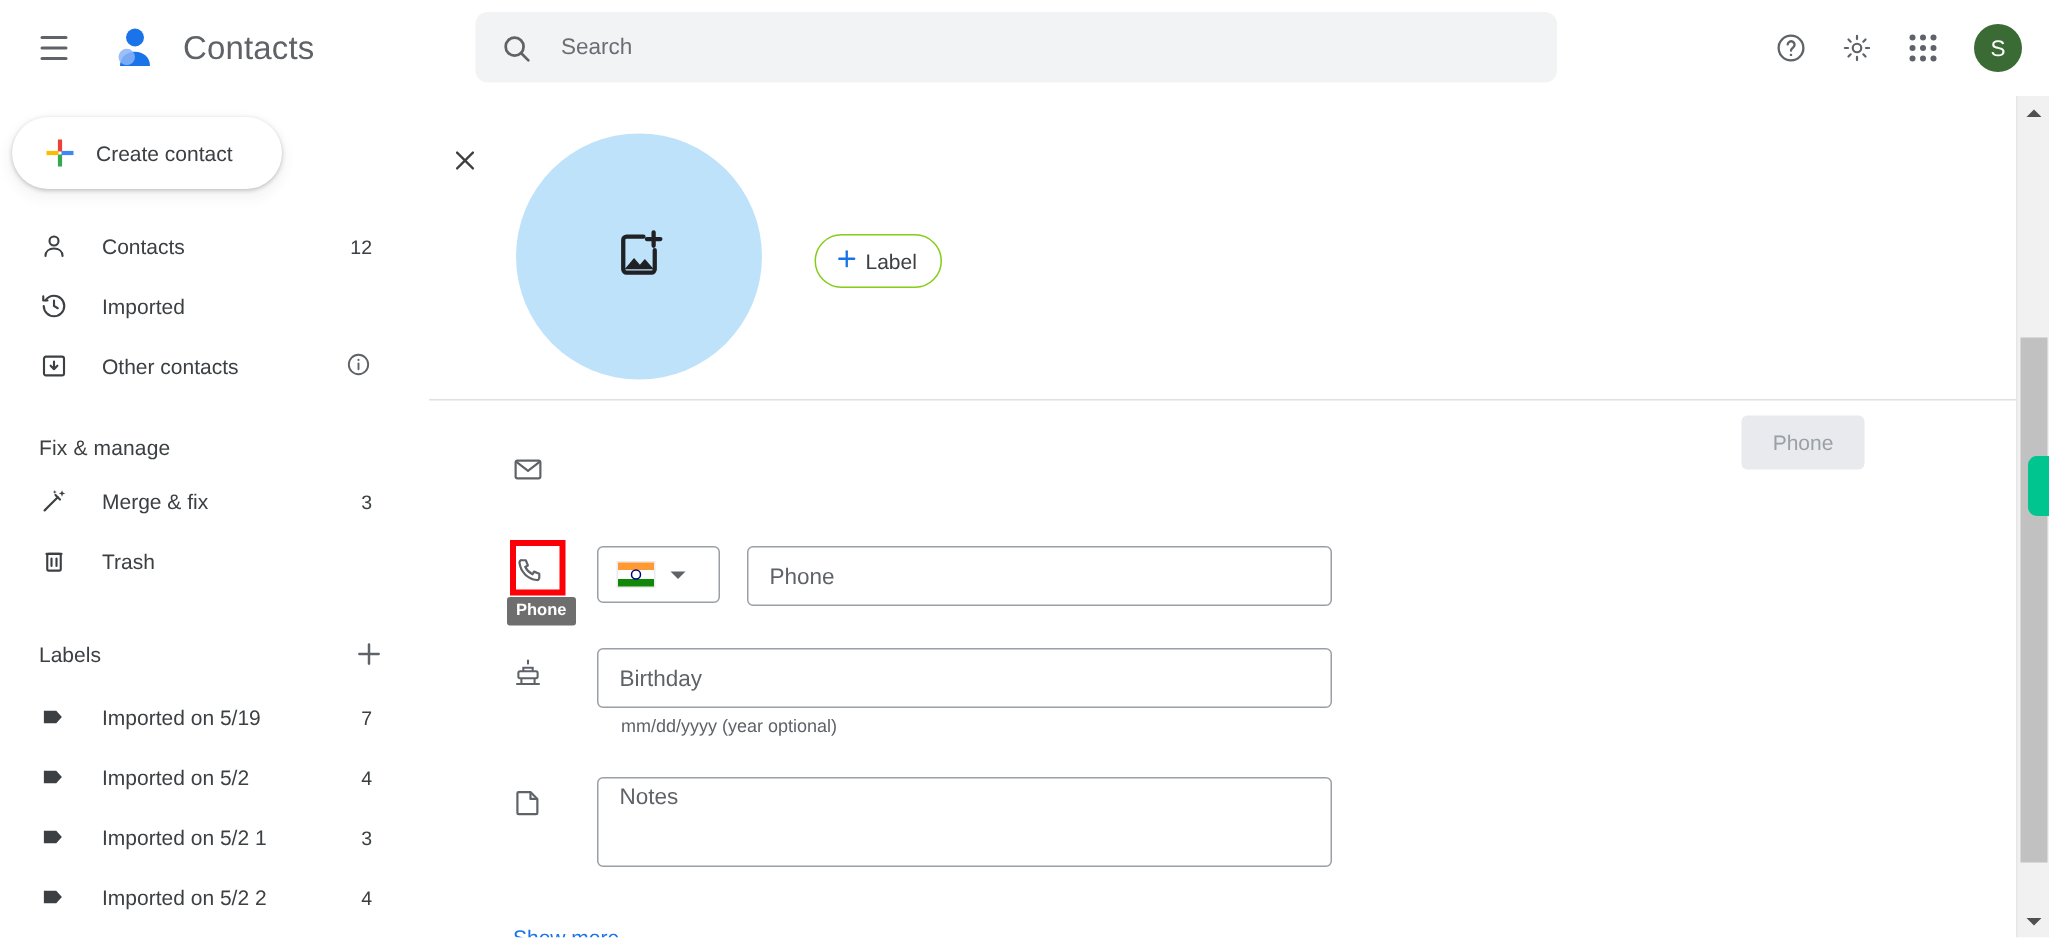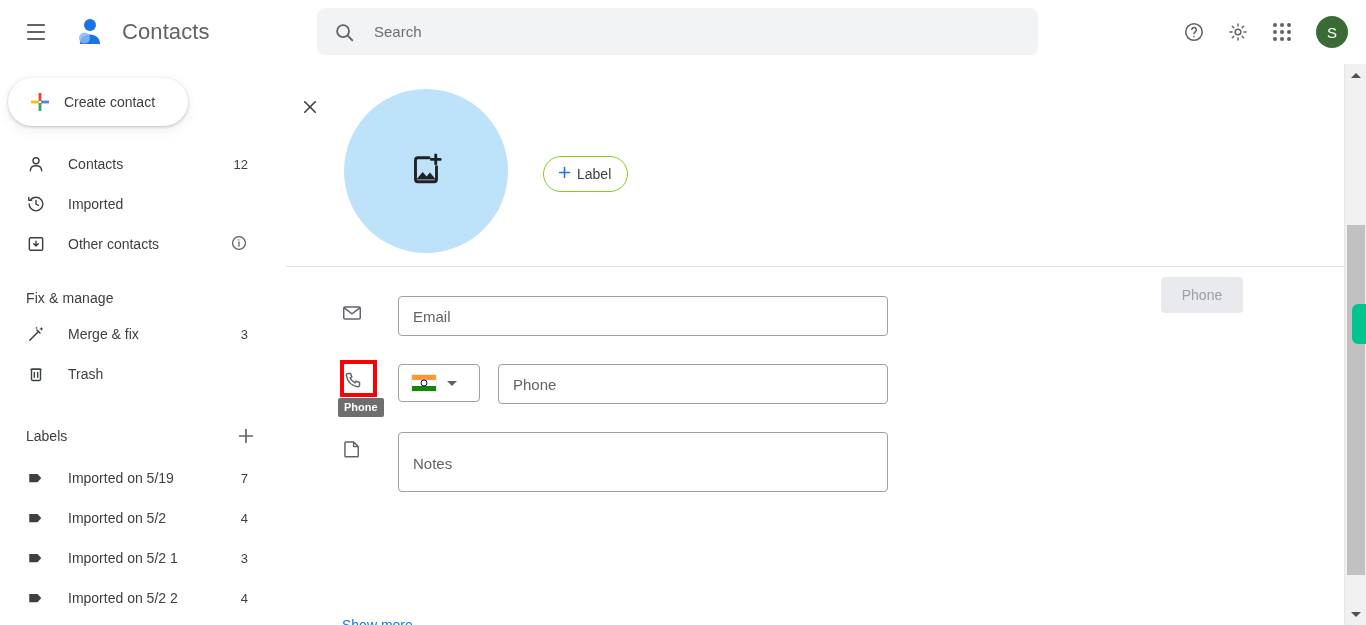--- a/index.html
+++ b/index.html
@@ -152,21 +152,21 @@
   .field-ico {
     position: absolute; width: 24px; height: 24px;
     display: flex; align-items: center; justify-content: center;
   }
   .txtinput {
     border: 1px solid #9aa0a6; border-radius: 4px; background: #fff;
     font-family: "Liberation Sans", sans-serif; font-size: 15px; color: #3c4043;
     padding: 0 14px; outline: none;
   }
   .txtinput::placeholder { color: #5f6368; }
-  textarea.txtinput { padding-top: 22px; resize: none; }
+  textarea.txtinput { padding-top: 4px; resize: none; }
   textarea.txtinput::placeholder { color: #5f6368; }
   .helper {
     position: absolute; font-size: 12px; color: #5f6368;
   }
   .flagsel {
     position: absolute; width: 82px; height: 38px;
     border: 1px solid #9aa0a6; border-radius: 4px; background: #fff;
     display: flex; align-items: center; cursor: pointer;
   }
   .flag {
@@ -470,41 +470,53 @@
 
     <div class="form">
 
       <div class="field-row" style="height:68px;">
         <span class="field-ico" style="left:60px; top:22px;">
           <svg width="22" height="22" viewBox="0 0 24 24" fill="none" stroke="#5f6368" stroke-width="1.6">
             <rect x="3" y="5.5" width="18" height="13" rx="1.4"></rect>
               <path d="M3.6 6.4l8.4 6.6 8.4-6.6" stroke-linecap="round"></path>
           </svg>
         </span>
-        <input class="txtinput" type="text" style="position: absolute; left: 118px; top: 17px; width: 490px; height: 40px;" placeholder="Email">
       </div>
 
       <div class="field-row" style="height:68px;">
         <span class="field-ico" style="left:60px; top:22px;">
           <svg width="22" height="22" viewBox="0 0 24 24" fill="none" stroke="#5f6368" stroke-width="1.6">
             <path d="M7.4 3.8h3l1.5 3.8-1.9 1.1a11.3 11.3 0 005.3 5.3l1.1-1.9 3.8 1.5v3a1.6 1.6 0 01-1.8 1.6C11.6 17.3 6.7 12.4 5.8 5.6A1.6 1.6 0 017.4 3.8z" stroke-linejoin="round"></path>
           </svg>
         </span>
         <div class="flagsel" style="left:118px; top:17px;">
           <span class="flag">
             <i class="s1"></i>
               <i class="s2"></i>
               <i class="s3"></i>
               <i class="chakra"></i>
           </span>
           <span class="caret"></span>
         </div>
         <input class="txtinput" type="text" style="position: absolute; left: 218px; top: 17px; width: 390px; height: 40px;" placeholder="Phone">
       </div>
 
+      <div class="field-row" style="height:86px;">
+        <span class="field-ico" style="left:60px; top:22px;">
+          <svg width="22" height="22" viewBox="0 0 24 24" fill="none" stroke="#5f6368" stroke-width="1.5">
+            <path d="M12 2.6v2.2" stroke-linecap="round"></path>
+            <rect x="5" y="10.4" width="14" height="5" rx="1.2"></rect>
+            <path d="M4 19.6h16" stroke-linecap="round"></path>
+            <path d="M7.2 15.4v4.2M16.8 15.4v4.2"></path>
+            <path d="M8.6 10.4V7.8h6.8v2.6"></path>
+          </svg>
+        </span>
+        <input class="txtinput" type="text" style="position: absolute; left: 118px; top: 17px; width: 490px; height: 40px;" placeholder="Birthday">
+        <span class="helper" style="left:134px; top:62px;">mm/dd/yyyy (year optional)</span>
+      </div>
 
       <div class="field-row" style="height:92px;">
         <span class="field-ico" style="left:60px; top:22px;">
           <svg width="22" height="22" viewBox="0 0 24 24" fill="none" stroke="#5f6368" stroke-width="1.6">
             <path d="M5.2 4.4h8.6l5 5v10.2a.9.9 0 01-.9.9H5.2a.9.9 0 01-.9-.9V5.3a.9.9 0 01.9-.9z" stroke-linejoin="round"></path>
             <path d="M13.8 4.4V9.4h5" stroke-linejoin="round"></path>
           </svg>
         </span>
         <textarea class="txtinput" style="position: absolute; left: 118px; top: 17px; width: 490px; height: 60px;" placeholder="Notes"></textarea>
       </div>

